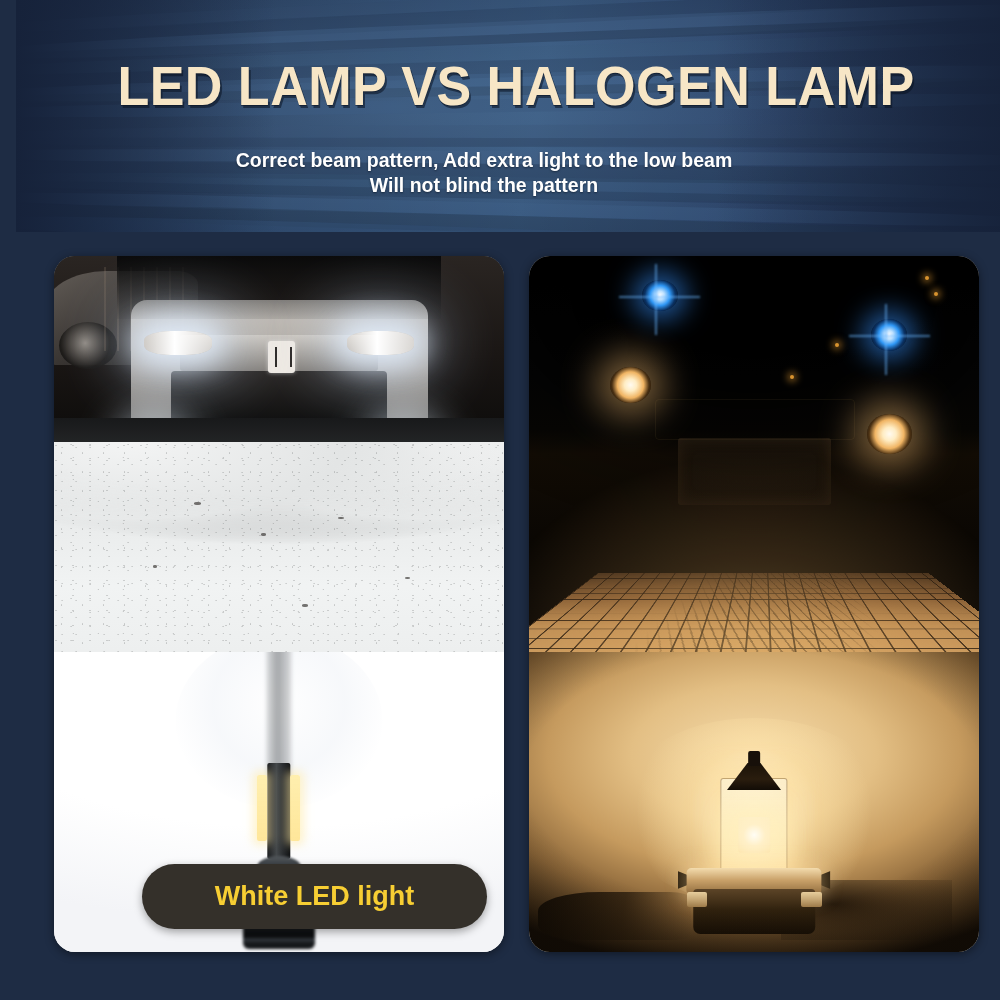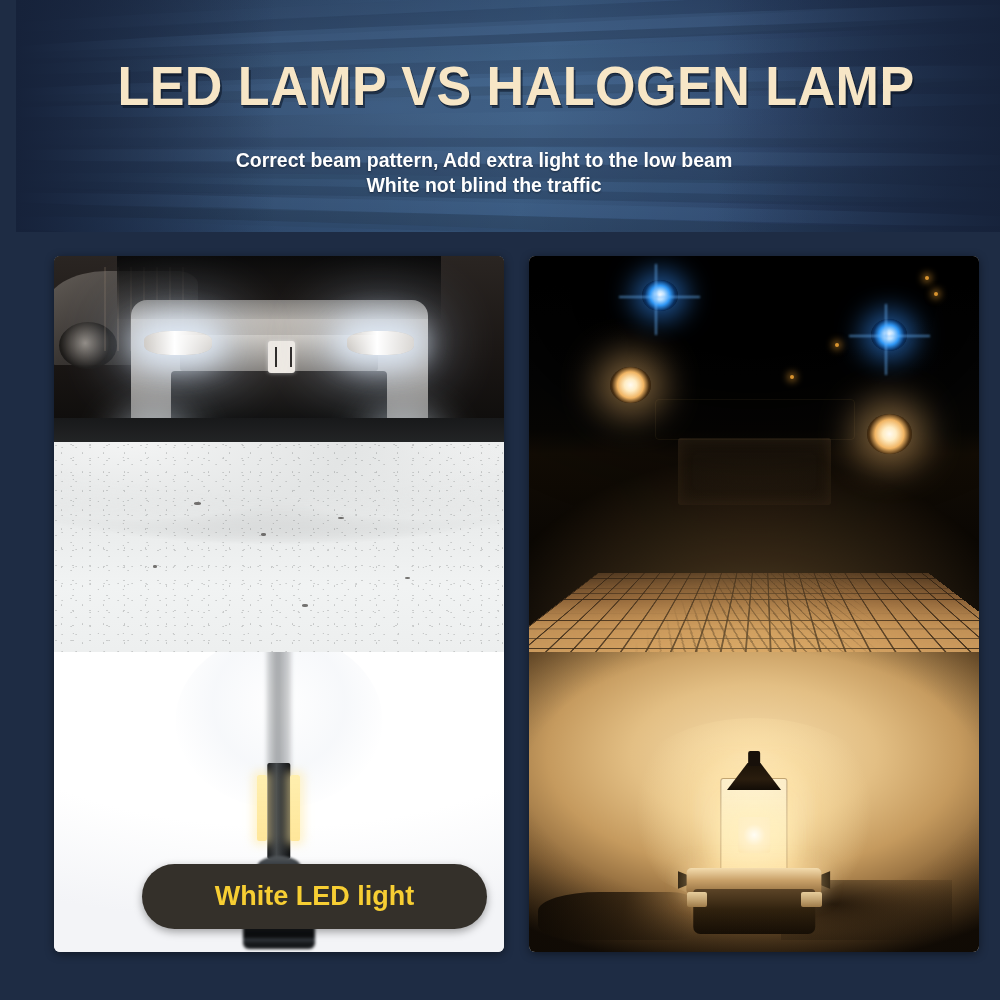--- a/index.html
+++ b/index.html
@@ -27,21 +27,21 @@
     color:#F7E6C6;
     text-shadow:2px 3px 0 rgba(10,18,32,.55), 0 1px 0 rgba(10,18,32,.5);
     transform:scaleX(.93);transform-origin:50% 50%;
     white-space:nowrap;}
   .sub{position:absolute;left:0;top:148px;width:864px;text-align:center;
     color:#ffffff;font-size:19.5px;line-height:25px;font-weight:600;
     text-shadow:0 1px 2px rgba(8,16,30,.55);padding-left:36px;}
   .sub div{white-space:nowrap;}
 
   
-  .panel{position:absolute;top:256px;width:450px;height:696px;border-radius:6px;overflow:hidden;
+  .panel{position:absolute;top:256px;width:450px;height:696px;border-radius:21px;overflow:hidden;
     background:#e5e5e5;box-shadow:0 2px 10px rgba(0,0,0,.45);}
   .panel.left{left:38px;}
   .panel.right{left:513px;}
 
   .half{position:absolute;left:0;width:100%;overflow:hidden;}
   .top-half{top:0;height:396px;}
   .bot-half{top:396px;height:300px;}
 
   
   .scene-led{position:absolute;inset:0;background:
@@ -232,21 +232,21 @@
         <div class="wave" style="top: 229px; height: 21px; transform: rotate(1.93deg); background: rgb(46, 74, 110); opacity: 0.58;"></div>
         <div class="wave" style="top: 242px; height: 9px; transform: rotate(2.2deg); background: rgba(36, 55, 84, 0); opacity: 0.22;"></div>
         <div class="wave" style="top: 255px; height: 13px; transform: rotate(2.47deg); background: rgb(44, 67, 100); opacity: 0.31;"></div>
       </div>
     <div class="vign"></div>
     <div class="fade-left"></div>
     <div class="fade-right"></div>
     <div class="title">LED LAMP VS HALOGEN LAMP</div>
     <div class="sub">
       <div>Correct beam pattern, Add extra light to the low beam</div>
-      <div>White not blind the traffic</div>
+      <div>Will not blind the pattern</div>
     </div>
   </div>
 
   <div class="panel left">
 
     <div class="half top-half">
       <div class="scene-led">
         <div class="garage">
           <div class="garage-car"></div>
           <div class="wheel"></div>

